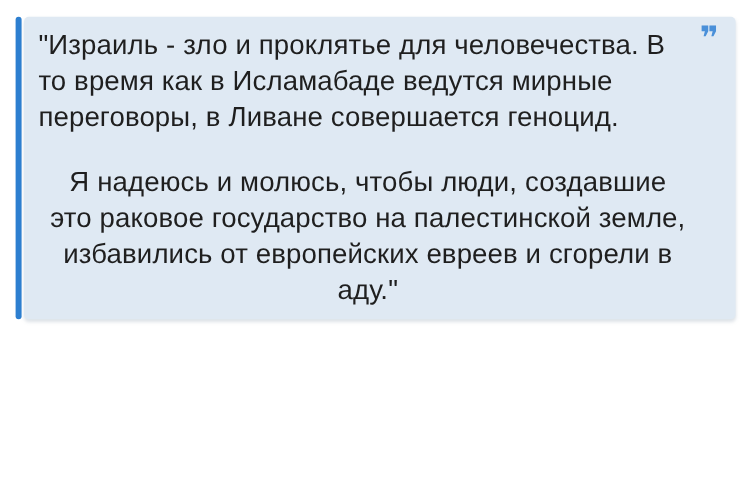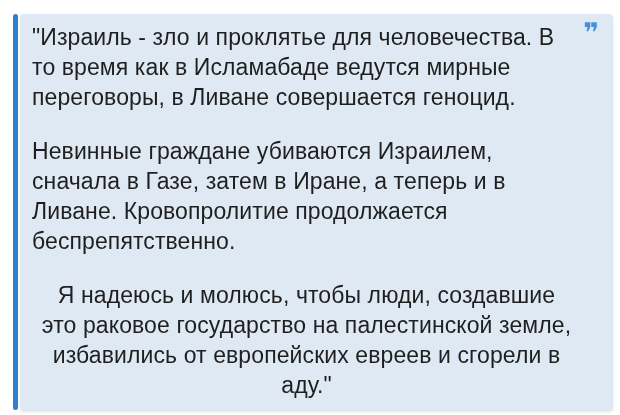--- a/index.html
+++ b/index.html
@@ -60,22 +60,18 @@
 </head>
 <body>
 
 <div class="quote-card">
   <div class="accent-bar"></div>
   <div class="panel">
     <span class="quote-icon">❞</span>
     <p>"Израиль - зло и проклятье для человечества. В
 то время как в Исламабаде ведутся мирные
 переговоры, в Ливане совершается геноцид.</p>
-    <p>Невинные граждане убиваются Израилем,
-сначала в Газе, затем в Иране, а теперь и в
-Ливане. Кровопролитие продолжается
-беспрепятственно.</p>
     <p>Я надеюсь и молюсь, чтобы люди, создавшие
 это раковое государство на палестинской земле,
 избавились от европейских евреев и сгорели в
 аду."</p>
   </div>
 </div>
 
 </body></html>

